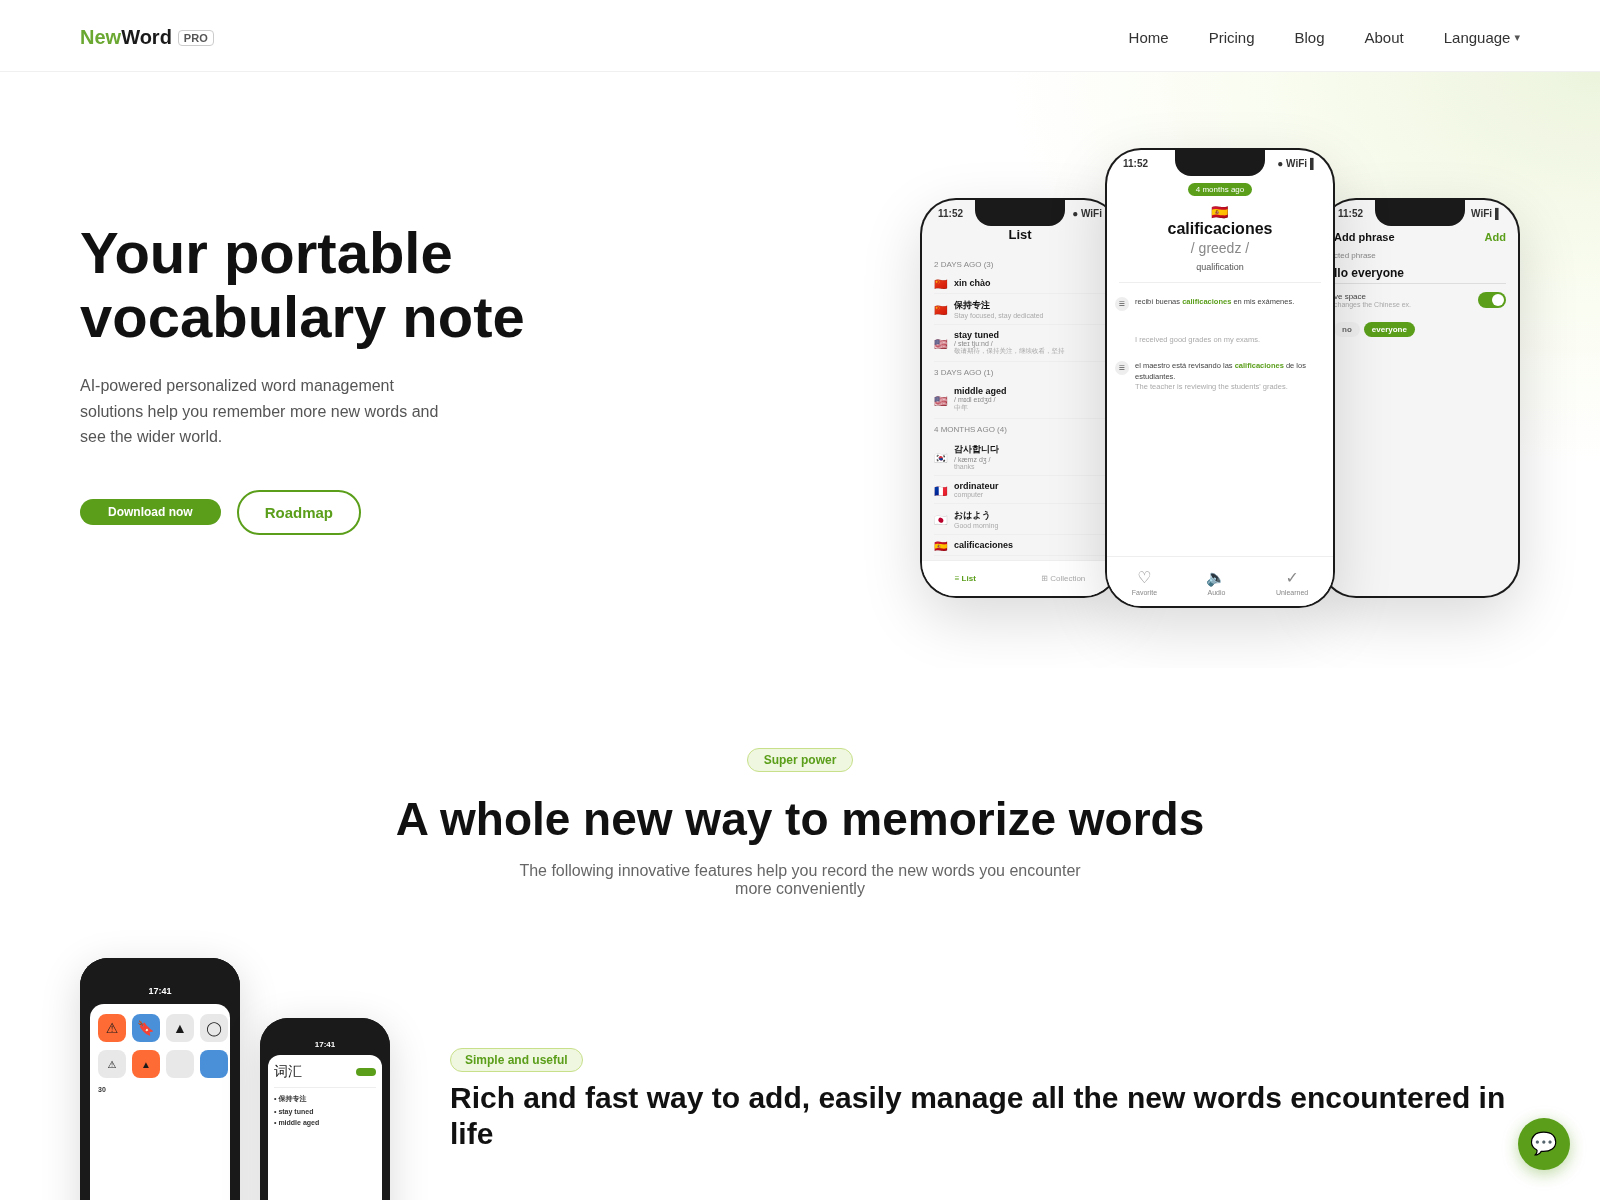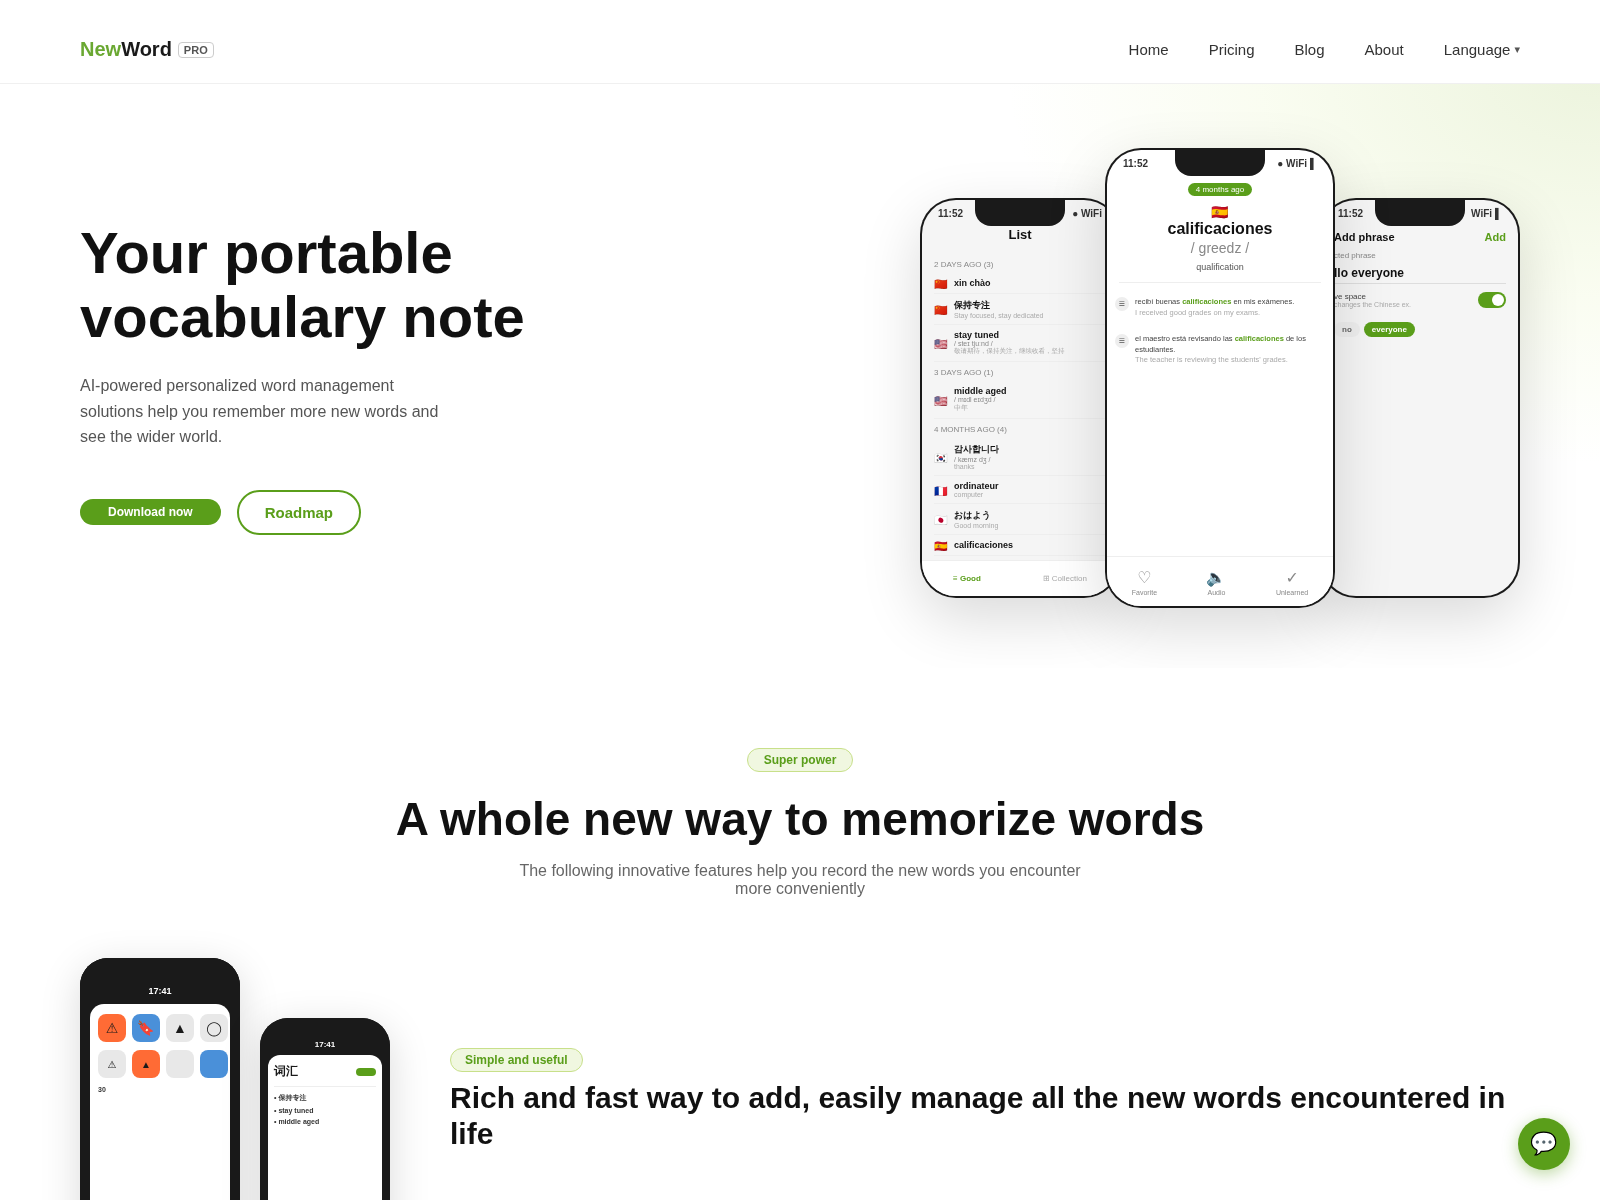--- a/index.html
+++ b/index.html
@@ -13,21 +13,21 @@
     
     nav {
       display: flex;
       align-items: center;
       justify-content: space-between;
       padding: 0 80px;
       height: 68px;
       background: #fff;
       border-bottom: 1px solid #f0f0f0;
       position: sticky;
-      top: 16px;
+      top: 4px;
       z-index: 100;
     }
     .nav-logo {
       display: flex;
       align-items: center;
       gap: 6px;
     }
     .logo-text {
       font-size: 20px;
       font-weight: 700;
@@ -561,21 +561,21 @@
             </div>
             <div class="phone-word-item">
               <span class="flag">🇪🇸</span>
               <div class="word-info">
                 <div class="word-name">calificaciones</div>
               </div>
             </div>
           </div>
 
           <div style="position:absolute;bottom:0;left:0;right:0;height:36px;background:#fff;border-top:1px solid #eee;display:flex;align-items:center;justify-content:space-around;">
-            <span style="font-size:8px;color:#5a9e1a;font-weight:600;">≡ Good</span>
+            <span style="font-size:8px;color:#5a9e1a;font-weight:600;">≡ List</span>
             <span style="font-size:8px;color:#aaa;">⊞ Collection</span>
           </div>
         </div>
       </div>
 
       <div class="phone phone-center">
         <div class="phone-screen center-screen">
           <div class="phone-notch"></div>
           <div class="phone-status-bar">
             <span>11:52</span>
@@ -586,21 +586,21 @@
           </div>
           <div class="center-word-flag">🇪🇸</div>
           <div class="center-word-title">calificaciones</div>
           <div class="center-phonetic">/ greedz /</div>
           <div class="center-definition">qualification</div>
           <div style="height:1px;background:#eee;margin:0 12px 8px;"></div>
           <div class="center-sentence">
             <div class="center-sentence-icon">☰</div>
             <div>
               <div class="sentence-text">recibí buenas <span class="sentence-highlight">calificaciones</span> en mis exámenes.</div>
-              <div class="sentence-text" style="color:#aaa;">I received good grades on my exams.</div>
+              <div class="sentence-text" style="color:#aaa;margin-top:27px;">I received good grades on my exams.</div>
             </div>
           </div>
           <div class="center-sentence">
             <div class="center-sentence-icon">☰</div>
             <div>
               <div class="sentence-text">el maestro está revisando las <span class="sentence-highlight">calificaciones</span> de los estudiantes.</div>
               <div class="sentence-text" style="color:#aaa;">The teacher is reviewing the students' grades.</div>
             </div>
           </div>
           <div class="center-bottom-bar">
@@ -683,21 +683,21 @@
               <div style="font-size:7px;color:#333;font-weight:600;margin-top:8px;">30</div>
             </div>
           </div>
         </div>
       </div>
       <div class="feature-phone feature-phone-mini" style="width:130px;height:240px;">
         <div style="width:100%;height:100%;background:#1a1a1a;border-radius:26px;overflow:hidden;padding:22px 8px 8px;display:flex;flex-direction:column;">
           <div style="color:#fff;font-size:8px;font-weight:700;margin-bottom:6px;text-align:center;">17:41</div>
           <div style="background:#fff;border-radius:12px;flex:1;padding:8px 6px;overflow:hidden;">
             <div style="display:flex;justify-content:space-between;align-items:center;margin-bottom:6px;">
-              <div style="font-size:12px;font-weight:700;">词汇</div>
+              <div style="font-size:14px;font-weight:400;">词汇</div>
               <div style="width:20px;height:8px;background:#5a9e1a;border-radius:4px;"></div>
             </div>
             <div style="height:1px;background:#eee;margin-bottom:6px;"></div>
             <div style="font-size:7px;color:#333;margin-bottom:4px;font-weight:600;">• 保持专注</div>
             <div style="font-size:7px;color:#333;margin-bottom:4px;font-weight:600;">• stay tuned</div>
             <div style="font-size:7px;color:#333;margin-bottom:4px;font-weight:600;">• middle aged</div>
           </div>
         </div>
       </div>
     </div>

